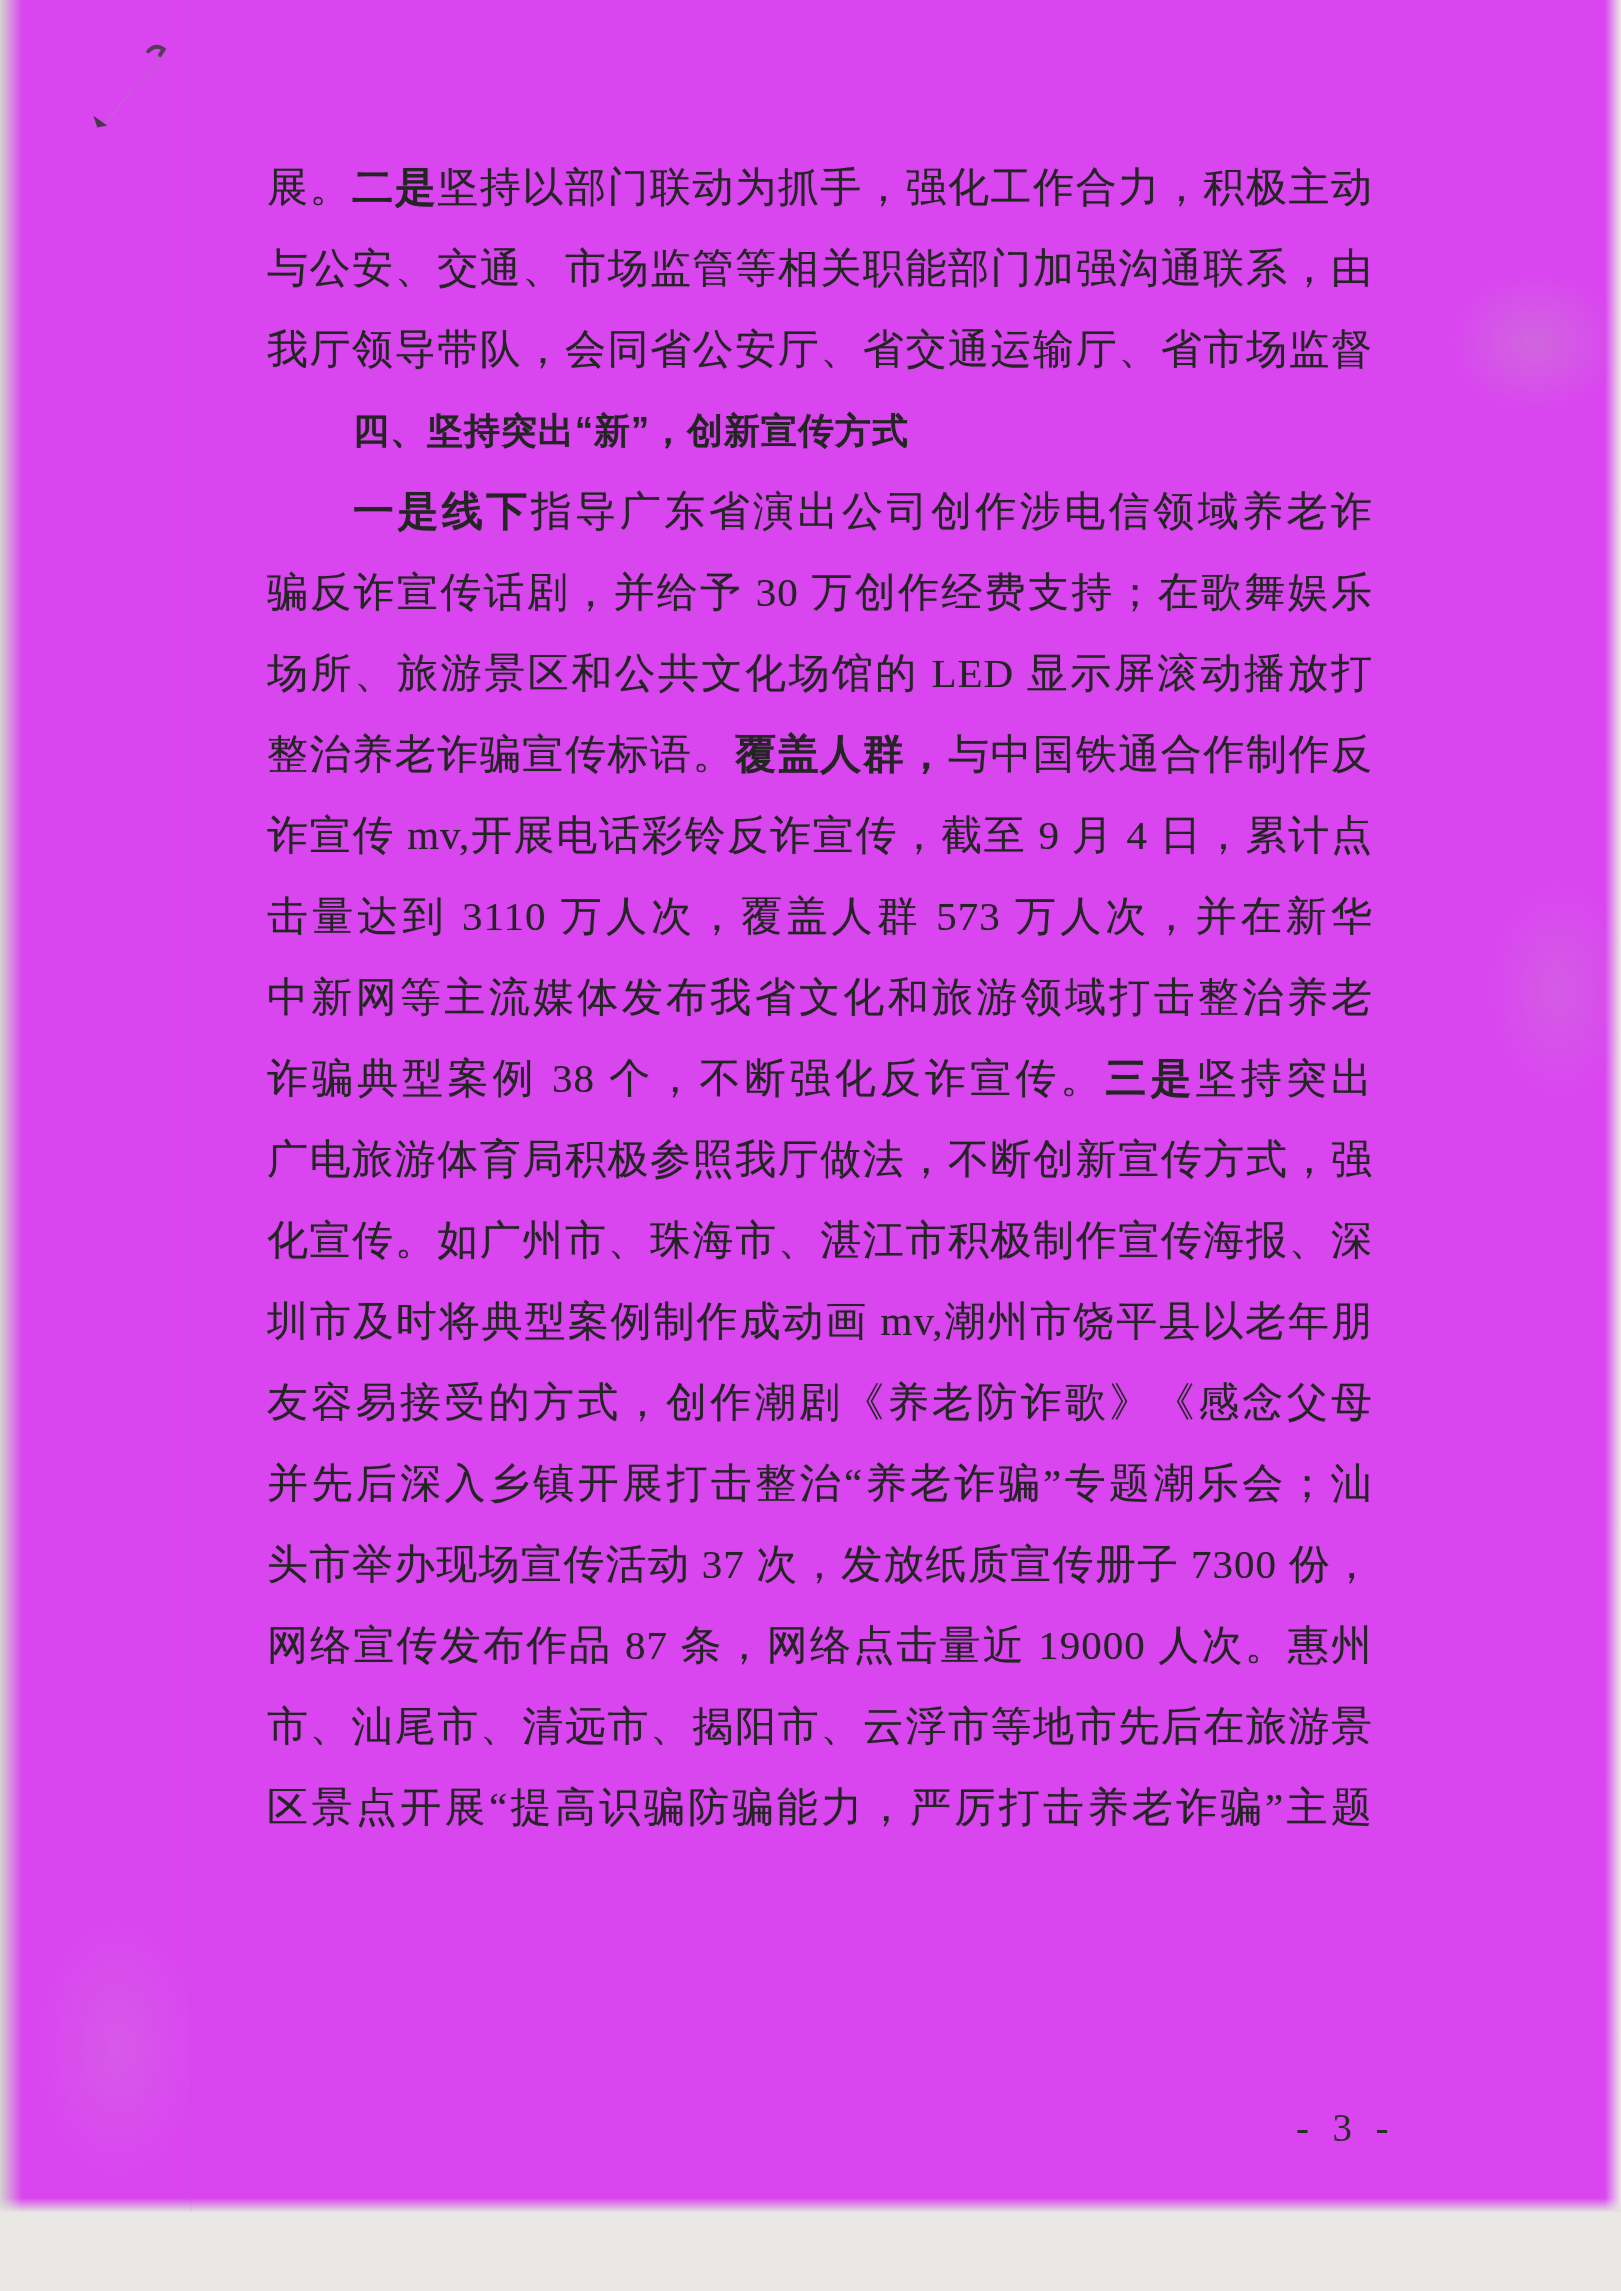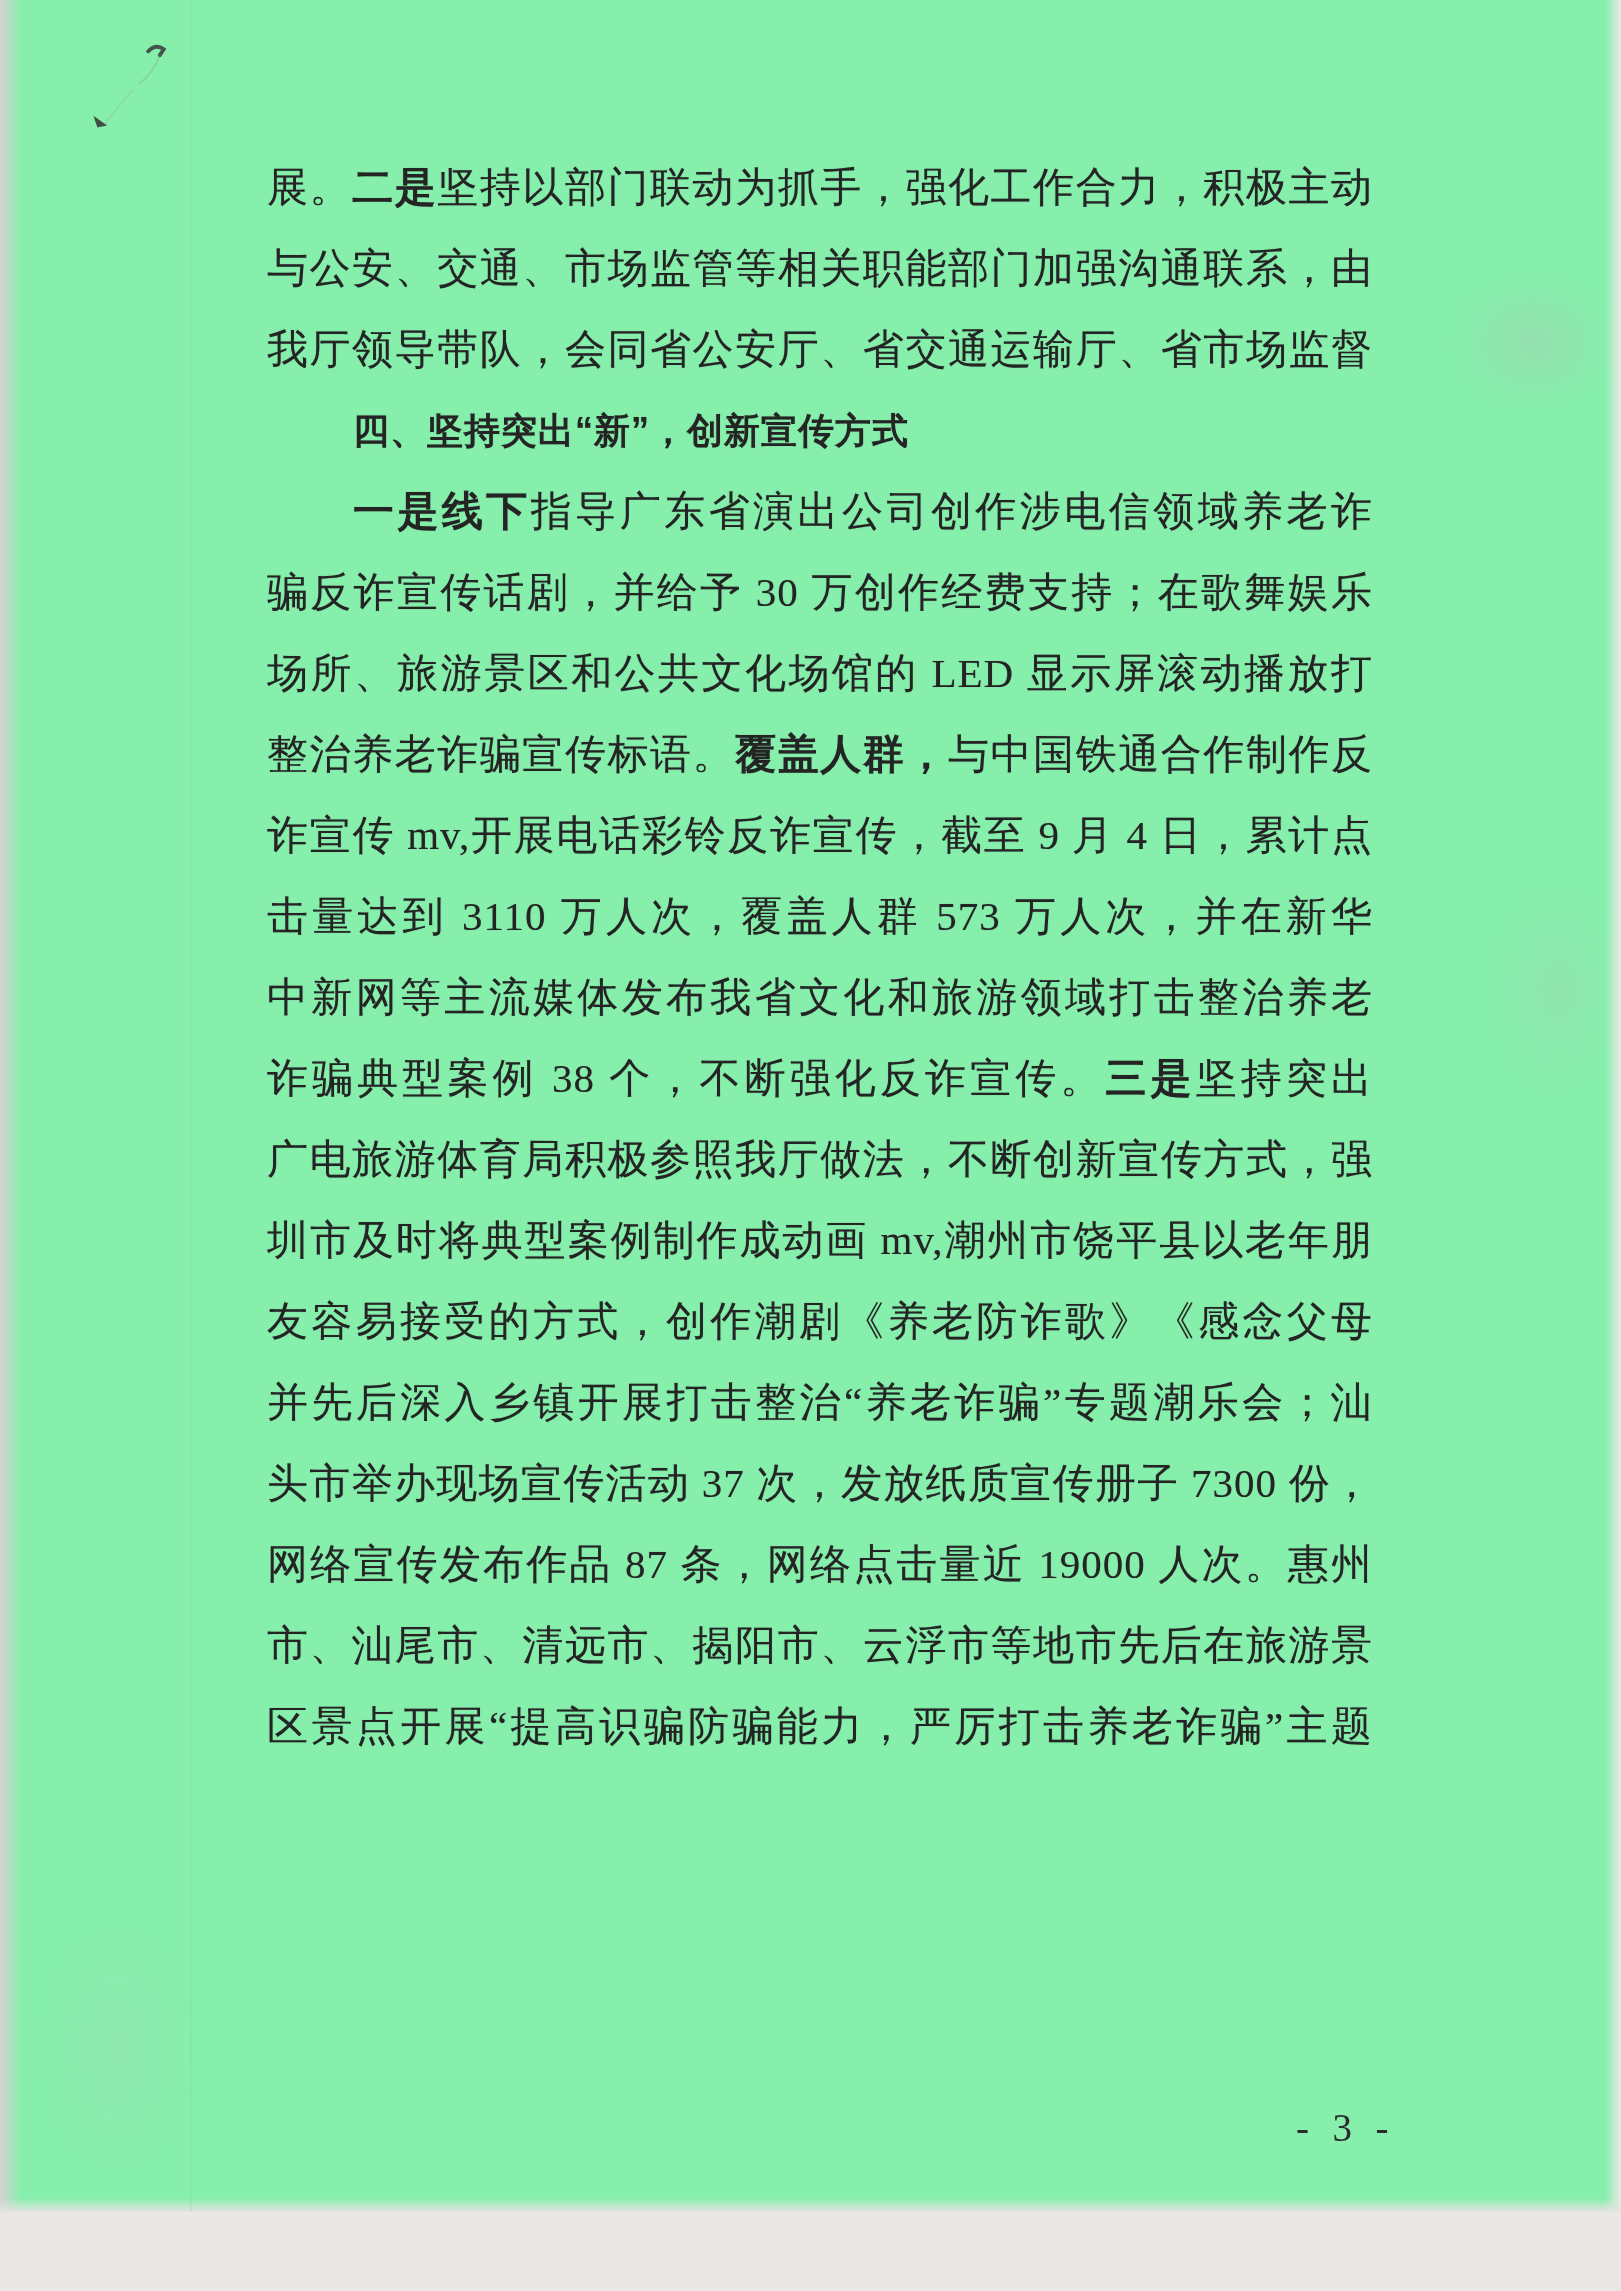--- a/index.html
+++ b/index.html
@@ -7,21 +7,21 @@
     padding: 0;
     width: 1621px;
     height: 2292px;
     background: #e9e8e5;
     font-family: "Liberation Serif", "DejaVu Serif", serif;
   }
   .paper {
     position: relative;
     width: 1621px;
     height: 2212px;
-    background: #86efac;
+    background: #d946ef;
     overflow: hidden;
     color: #242424;
   }
   
   .edge-left {
     position: absolute; left: 0; top: 0; width: 21.6px; height: 100%;
     background: linear-gradient(90deg, #d4d3d0 0%, rgba(246,245,242,0) 100%);
   }
   .edge-bottom {
     position: absolute; left: 0; bottom: 0; width: 100%; height: 13.7px;
@@ -111,20 +111,21 @@
       <div class="line indent heading"><span class="bold">四、坚持突出“新”，创新宣传方式</span></div>
       <div class="line justify indent"><span class="bold">一是线下</span><span>指导广东省演出公司创作涉电信领域养老诈</span></div>
       <div class="line justify"><span>骗反诈宣传话剧，并给予 30 万创作经费支持；在歌舞娱乐</span></div>
       <div class="line justify"><span>场所、旅游景区和公共文化场馆的 LED 显示屏滚动播放打击</span></div>
       <div class="line justify"><span>整治养老诈骗宣传标语。</span><span class="bold">覆盖人群，</span><span>与中国铁通合作制作反</span></div>
       <div class="line justify"><span>诈宣传 mv,开展电话彩铃反诈宣传，截至 9 月 4 日，累计点</span></div>
       <div class="line justify"><span>击量达到 3110 万人次，覆盖人群 573 万人次，并在新华网、</span></div>
       <div class="line justify"><span>中新网等主流媒体发布我省文化和旅游领域打击整治养老</span></div>
       <div class="line justify"><span>诈骗典型案例 38 个，不断强化反诈宣传。</span><span class="bold">三是</span><span>坚持突出</span></div>
       <div class="line justify"><span>广电旅游体育局积极参照我厅做法，不断创新宣传方式，强</span></div>
+      <div class="line justify"><span>化宣传。如广州市、珠海市、湛江市积极制作宣传海报、深</span></div>
       <div class="line justify"><span>圳市及时将典型案例制作成动画 mv,潮州市饶平县以老年朋</span></div>
       <div class="line justify"><span>友容易接受的方式，创作潮剧《养老防诈歌》《感念父母恩》，</span></div>
       <div class="line justify"><span>并先后深入乡镇开展打击整治“养老诈骗”专题潮乐会；汕</span></div>
       <div class="line justify"><span>头市举办现场宣传活动 37 次，发放纸质宣传册子 7300 份，</span></div>
       <div class="line justify"><span>网络宣传发布作品 87 条，网络点击量近 19000 人次。惠州</span></div>
       <div class="line justify"><span>市、汕尾市、清远市、揭阳市、云浮市等地市先后在旅游景</span></div>
       <div class="line justify"><span>区景点开展“提高识骗防骗能力，严厉打击养老诈骗”主题</span></div>
     </div>
 
   <div class="page-number">- 3 -</div>

